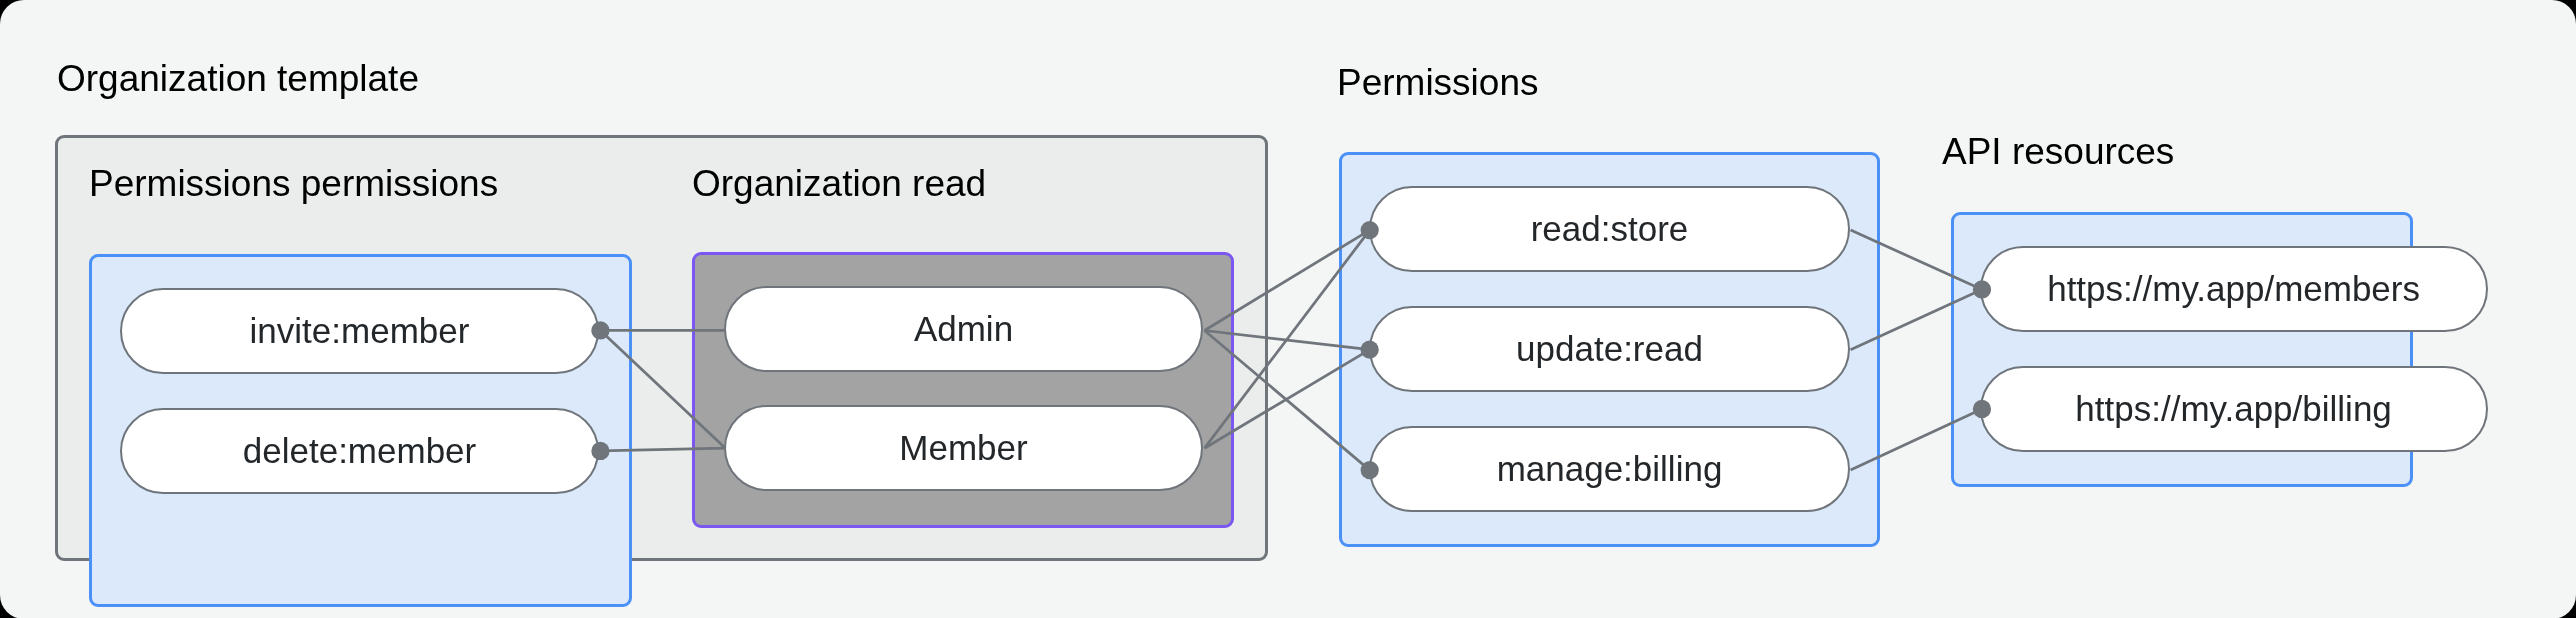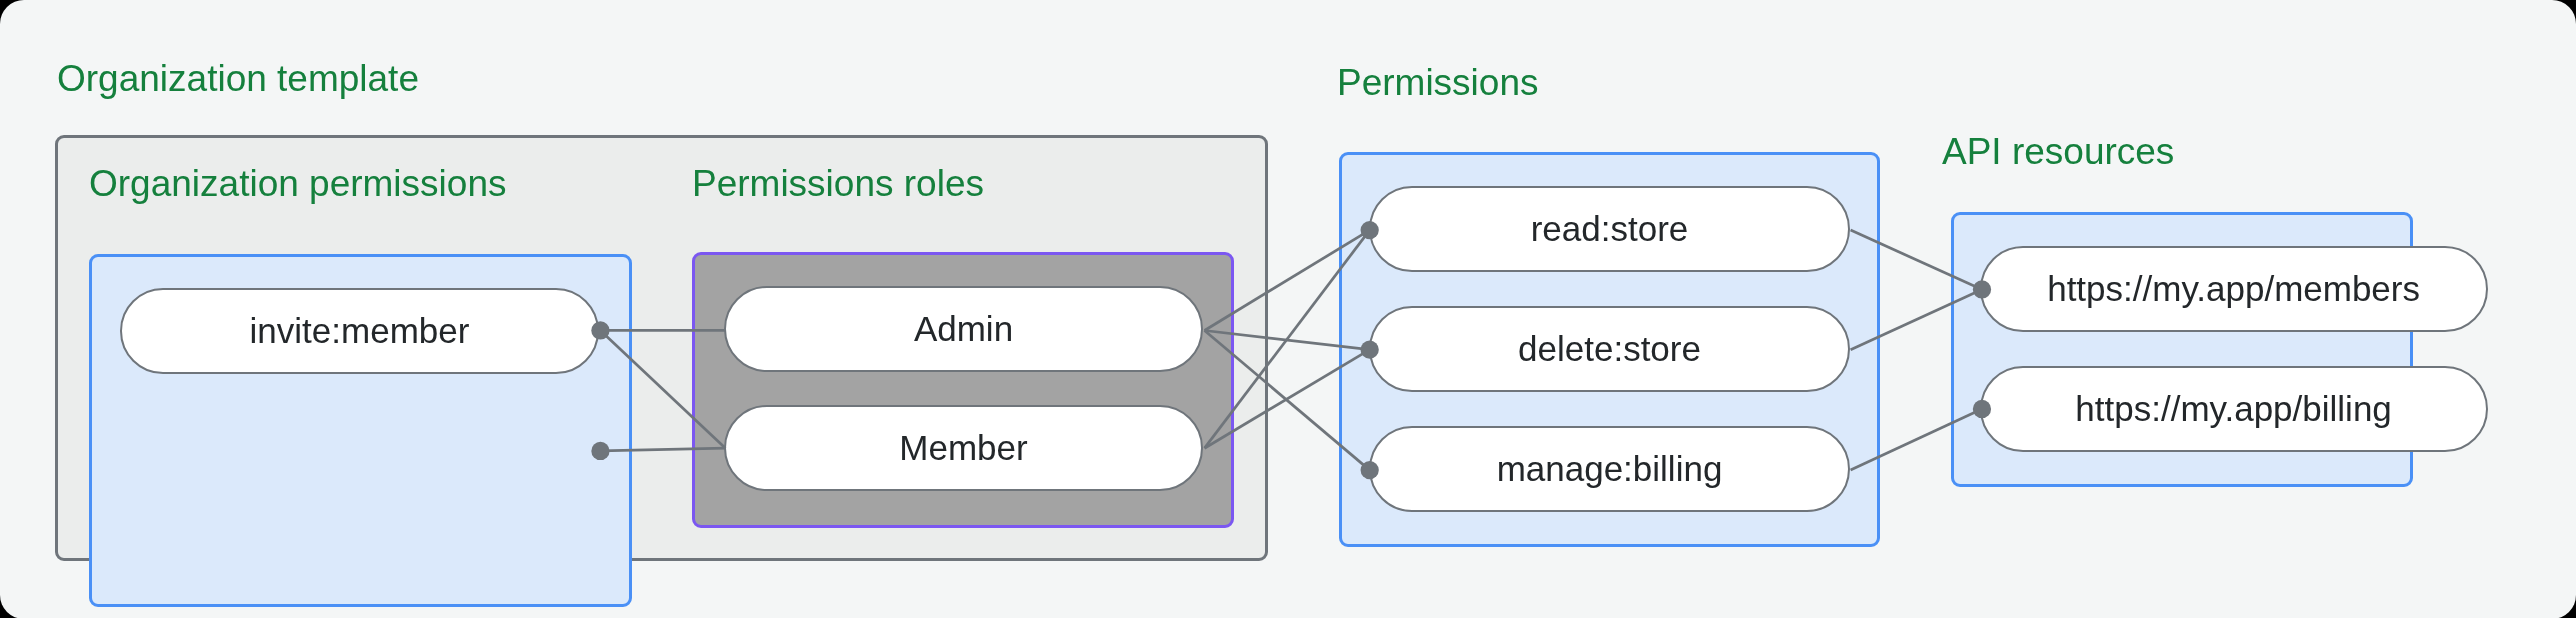--- a/index.html
+++ b/index.html
@@ -10,21 +10,21 @@
     border-radius:24px;
     overflow:hidden;
     font-family:"Liberation Sans", sans-serif;
     color:#191d20;
   }
   .label{
     position:absolute;
     font-size:37px;
     line-height:1;
     white-space:nowrap;
-    color:#15803d;
+    color:#000000;
   }
   .box{position:absolute;box-sizing:border-box;border-radius:9px;}
   .box.gray{
     left:55px;top:135px;width:1213px;height:426px;
     background:#ebedec;border:3.7px solid #6f757b;
   }
   .box.blue{background:#dbe9fb;border:3.7px solid #4a90f6;}
   .box.purple{background:#a3a3a3;border:3.7px solid #7b57f1;}
 
   
@@ -74,40 +74,41 @@
 </style>
 </head>
 <body>
 
 <div class="canvas">
 
   <div class="label lbl-template">Organization template</div>
 
   <div class="box gray">
 
-    <div class="label lbl-org-perms">Organization permissions</div>
+    <div class="label lbl-org-perms">Permissions permissions</div>
 
-    <div class="label lbl-org-roles">Permissions roles</div>
+    <div class="label lbl-org-roles">Organization read</div>
 
     <div class="box blue org-perms">
       <div class="pill p-invite">invite:member</div>
+      <div class="pill p-delete">delete:member</div>
     </div>
 
     <div class="box purple org-roles">
       <div class="pill p-admin">Admin</div>
       <div class="pill p-member">Member</div>
     </div>
 
   </div>
 
   <div class="label lbl-permissions">Permissions</div>
 
   <div class="box blue permissions">
     <div class="pill p-read">read:store</div>
-    <div class="pill p-update">delete:store</div>
+    <div class="pill p-update">update:read</div>
     <div class="pill p-manage">manage:billing</div>
   </div>
 
   <div class="label lbl-api">API resources</div>
 
   <div class="box blue api">
     <div class="pill p-members">https://my.app/members</div>
     <div class="pill p-billing">https://my.app/billing</div>
   </div>
 

